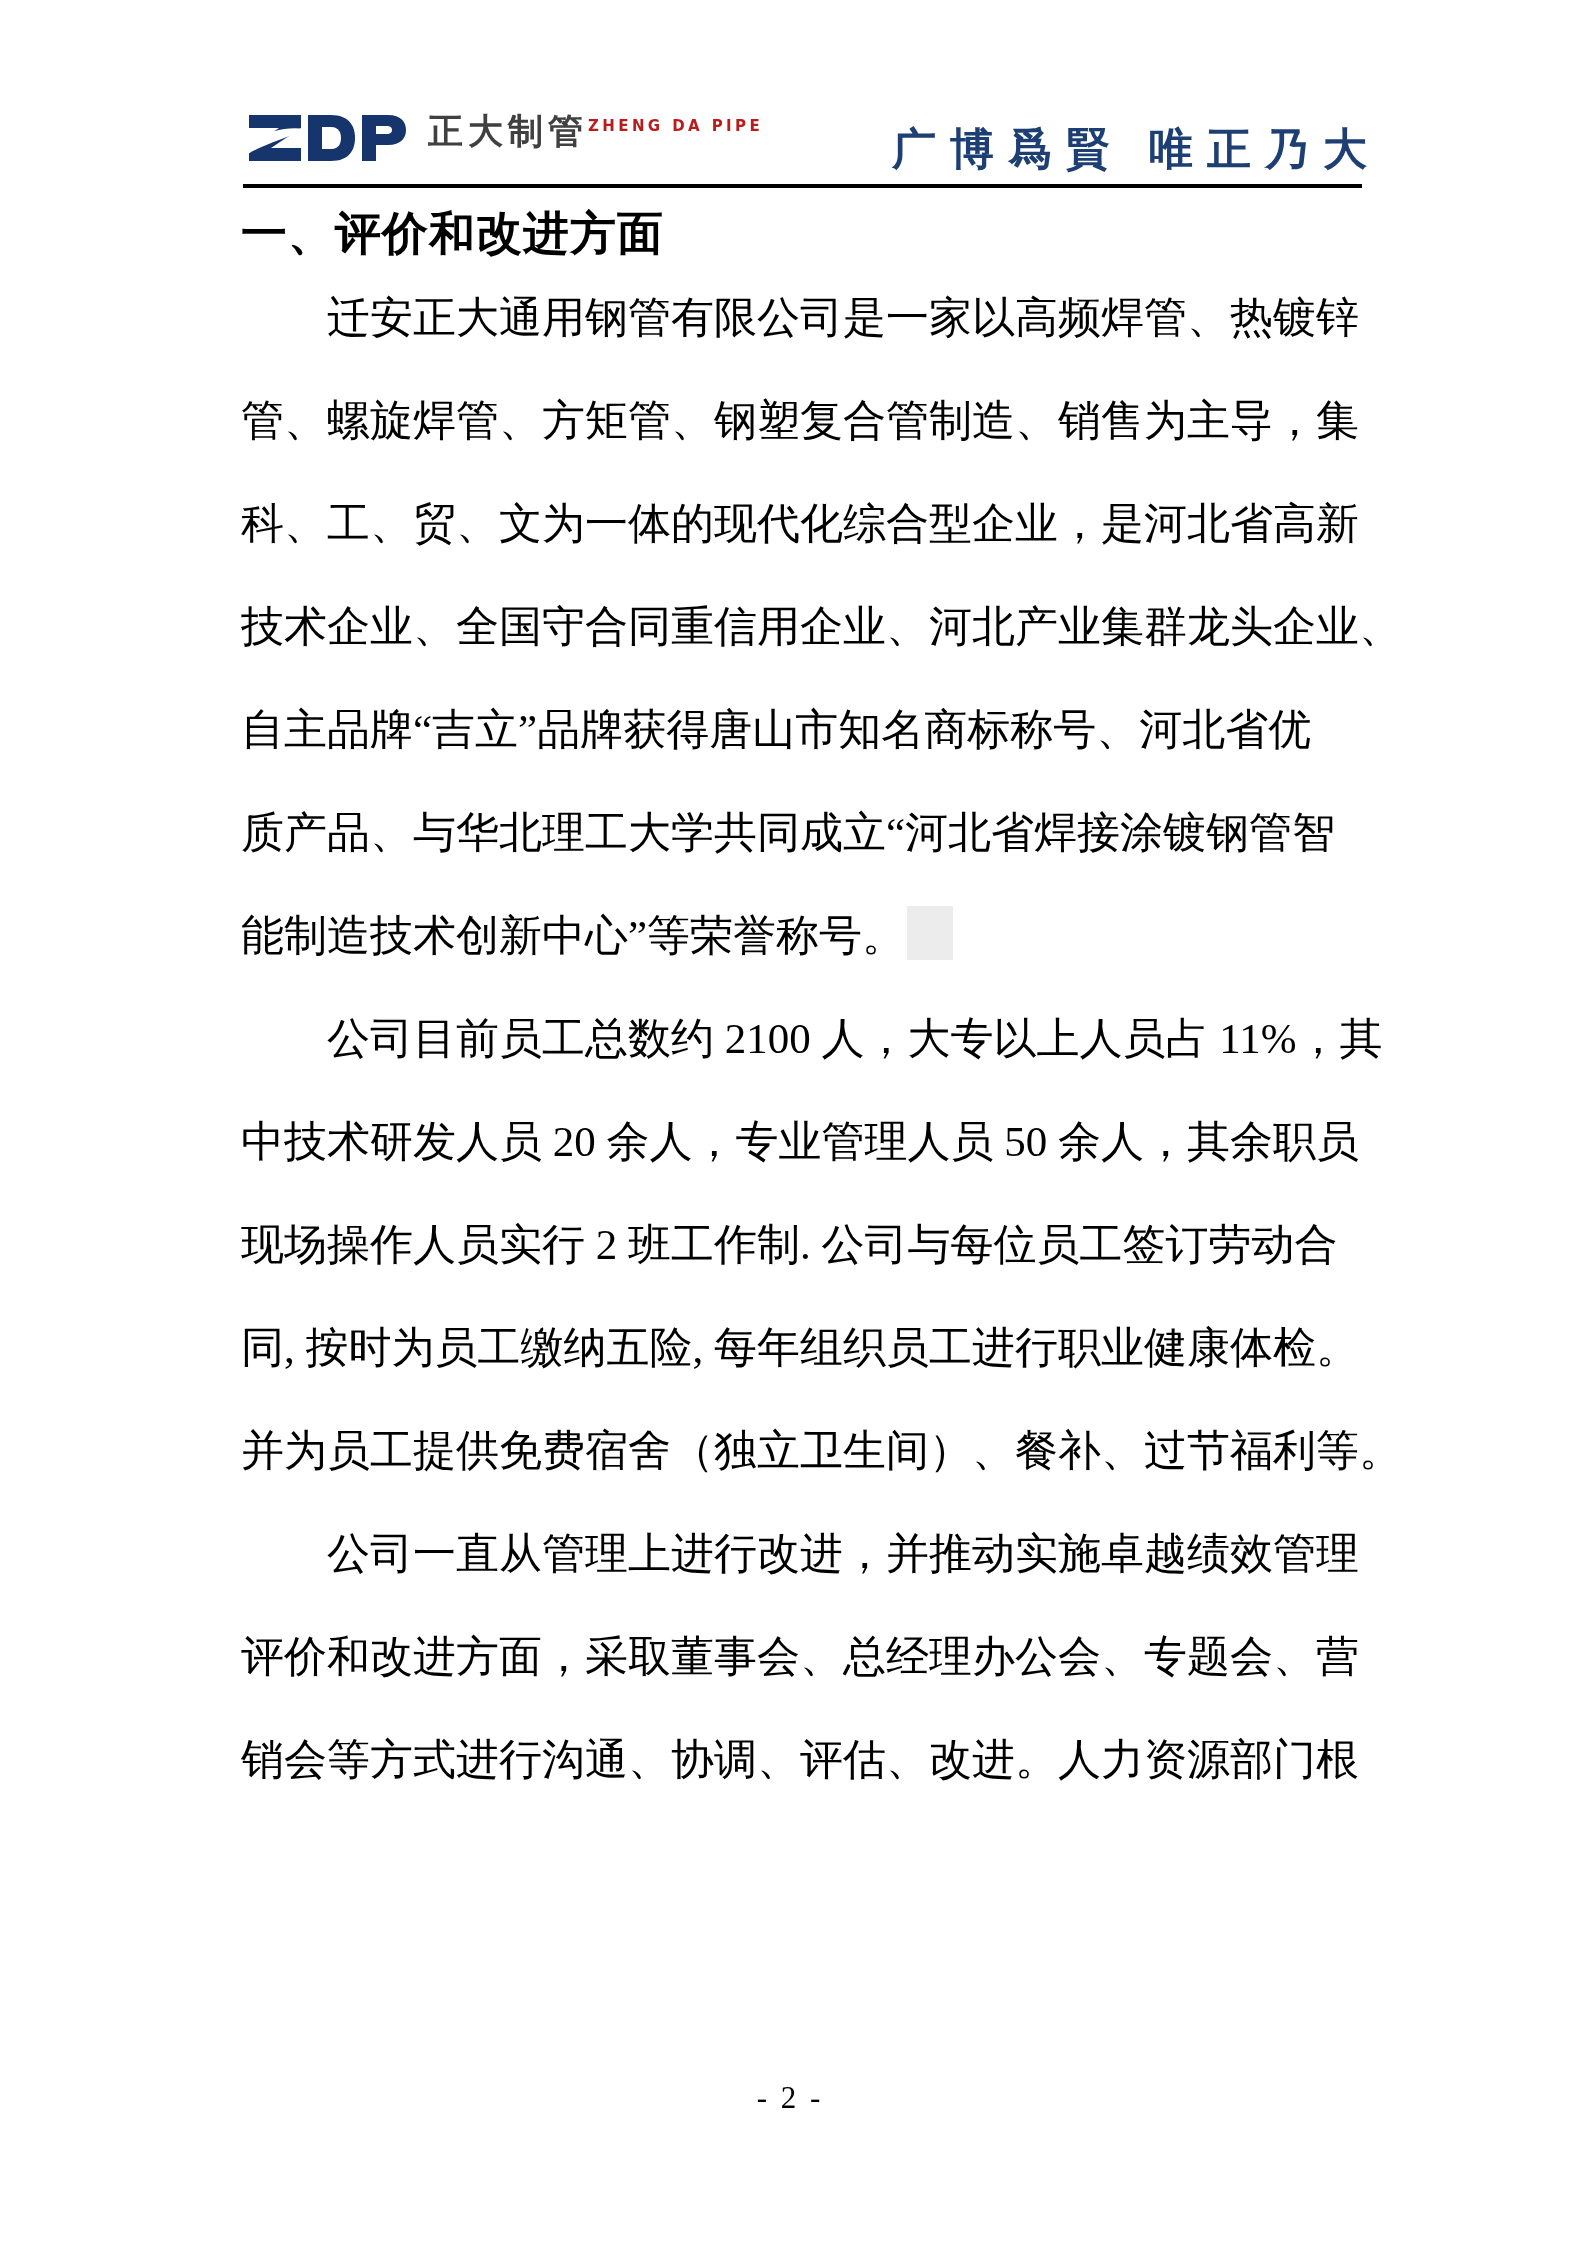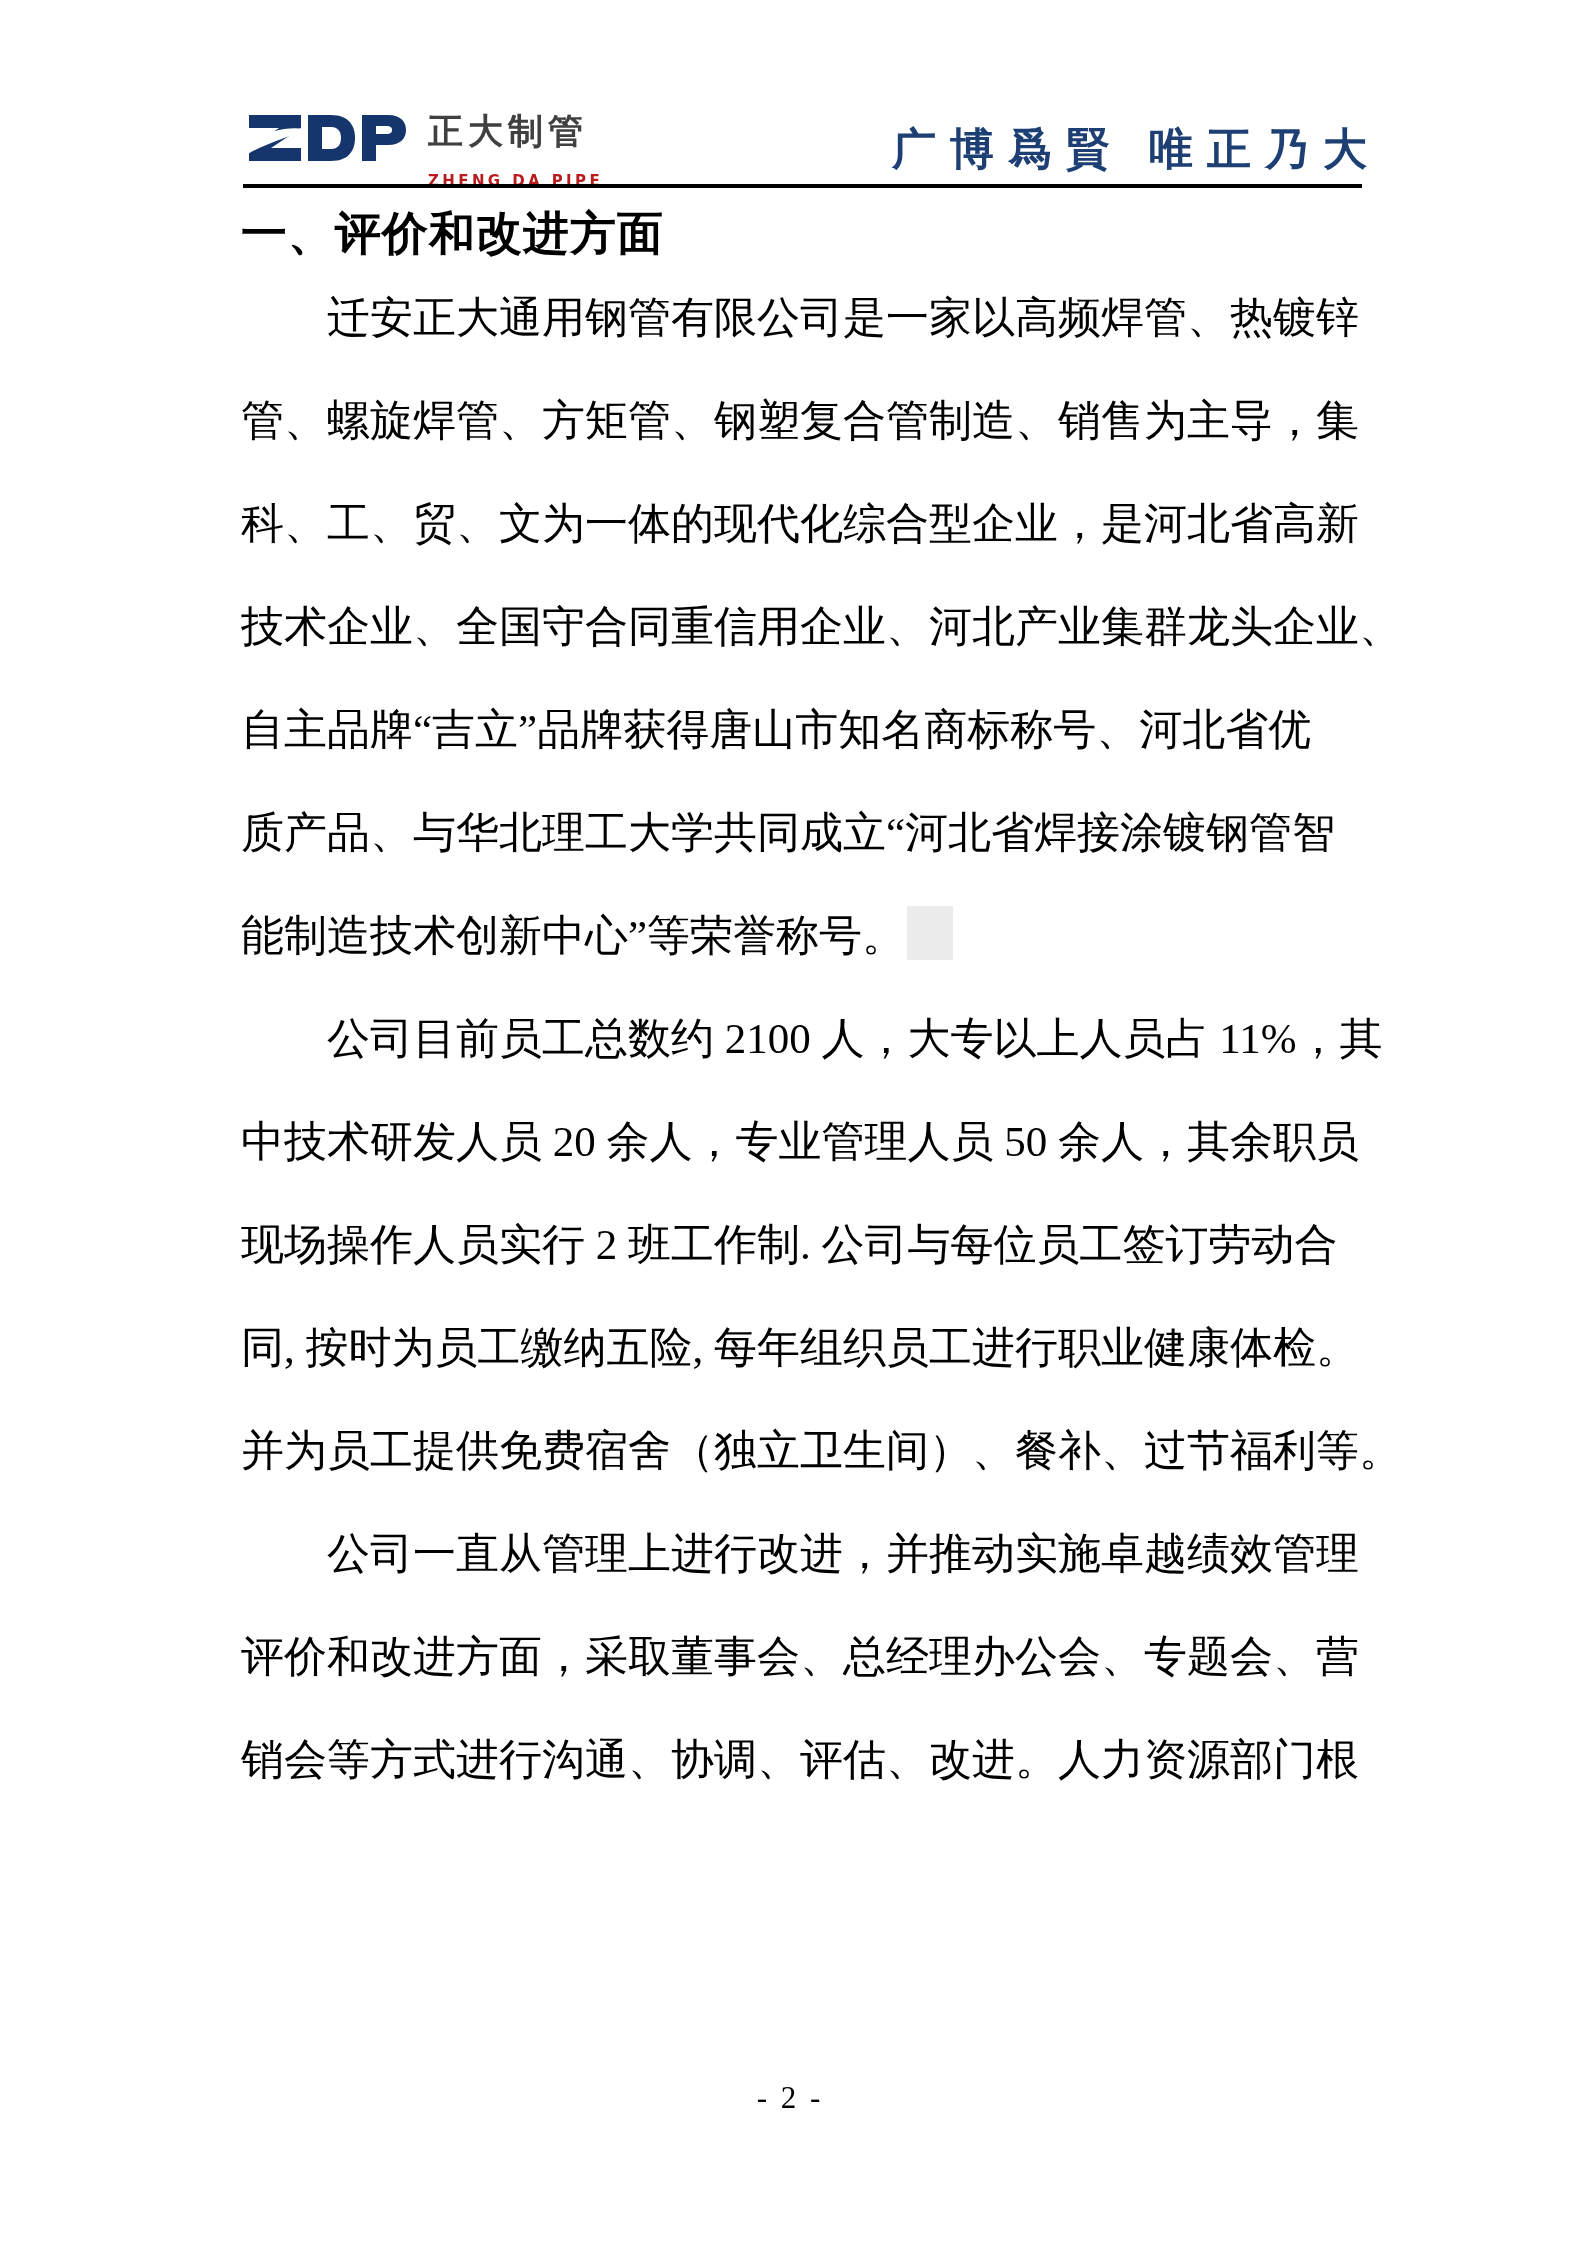--- a/index.html
+++ b/index.html
@@ -12,21 +12,21 @@
     font-family:"Liberation Serif","DejaVu Serif",serif;
     overflow:hidden;
   }
 
   
   .logo {
     position:absolute; left:248px; top:112px;
     display:flex; align-items:flex-start; gap:20px;
   }
   .logo-mark svg { display:block; }
-  .logo-names { display:flex; flex-direction:column; padding-top:2px;gap:20px; }
+  .logo-names { display:flex; flex-direction:row; padding-top:2px; }
   .logo-cn {
     font-family:"DejaVu Sans","Liberation Sans",sans-serif;
     font-weight:bold; font-size:35px; line-height:1;
     letter-spacing:5px; color:#404040;
   }
   .logo-en {
     font-family:"DejaVu Sans","Liberation Sans",sans-serif;
     font-weight:bold; font-size:15px; line-height:1;
     letter-spacing:3.4px; color:#b91c1c; margin-top:5px;
   }

